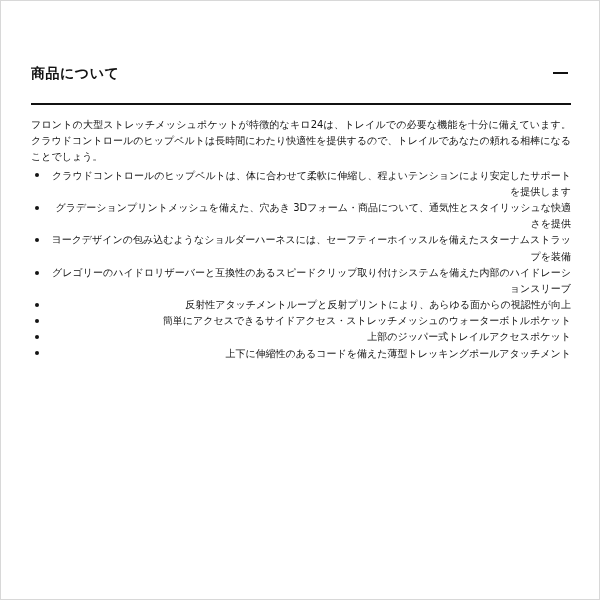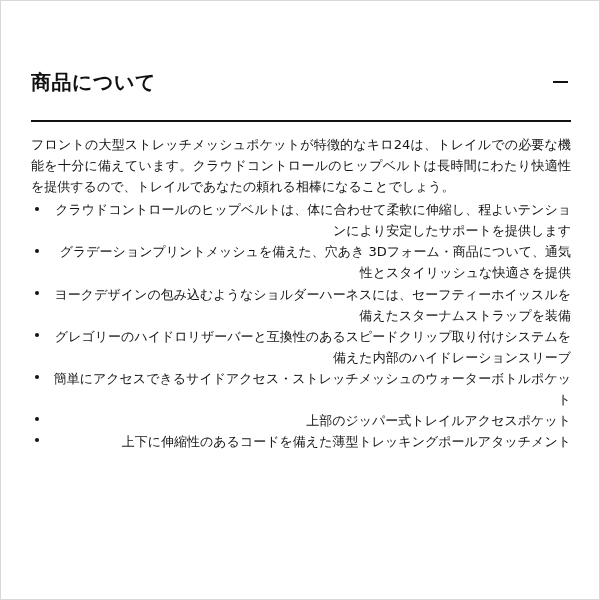--- a/index.html
+++ b/index.html
@@ -29,21 +29,21 @@
     width: 540px;
   }
   .panel-header {
     display: flex;
     align-items: center;
     justify-content: space-between;
     padding-bottom: 10px;
     border-bottom: 2px solid #111111;
   }
   .panel-title {
-    font-size: 20px;
+    font-size: 14px;
     font-weight: bold;
     letter-spacing: 0.5px;
     color: #111111;
     line-height: 1.2;
   }
   .collapse-toggle {
     width: 22px;
     height: 22px;
     display: flex;
     align-items: center;
@@ -54,21 +54,21 @@
     padding: 0;
   }
   .collapse-toggle .bar {
     display: block;
     width: 15px;
     height: 2px;
     background: #111111;
   }
   .body-text {
     margin-top: 12px;
-    font-size: 13px;
+    font-size: 10px;
     line-height: 1.62;
     color: #141414;
   }
   .intro {
     margin: 0 0 2px 0;
     text-align: justify;
   }
   .bullet-list {
     list-style: none;
     margin: 0;
@@ -121,20 +121,24 @@
         <li class="bullet-item">
           <span class="dot"></span>
           <span class="bullet-text">ヨークデザインの包み込むようなショルダーハーネスには、セーフティーホイッスルを備えたスターナムストラップを装備</span>
         </li>
         <li class="bullet-item">
           <span class="dot"></span>
           <span class="bullet-text">グレゴリーのハイドロリザーバーと互換性のあるスピードクリップ取り付けシステムを備えた内部のハイドレーションスリーブ</span>
         </li>
         <li class="bullet-item">
           <span class="dot"></span>
+          <span class="bullet-text">反射性アタッチメントループと反射プリントにより、あらゆる面からの視認性が向上</span>
+        </li>
+        <li class="bullet-item">
+          <span class="dot"></span>
           <span class="bullet-text">簡単にアクセスできるサイドアクセス・ストレッチメッシュのウォーターボトルポケット</span>
         </li>
         <li class="bullet-item">
           <span class="dot"></span>
           <span class="bullet-text">上部のジッパー式トレイルアクセスポケット</span>
         </li>
         <li class="bullet-item">
           <span class="dot"></span>
           <span class="bullet-text">上下に伸縮性のあるコードを備えた薄型トレッキングポールアタッチメント</span>
         </li>

